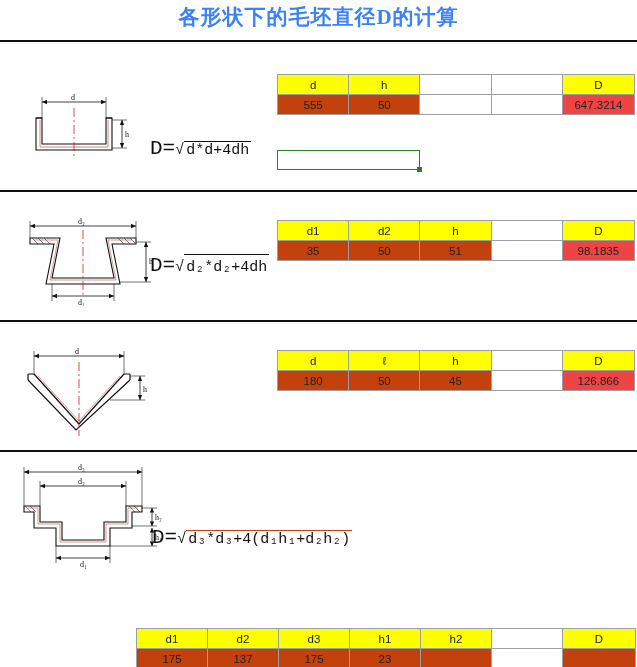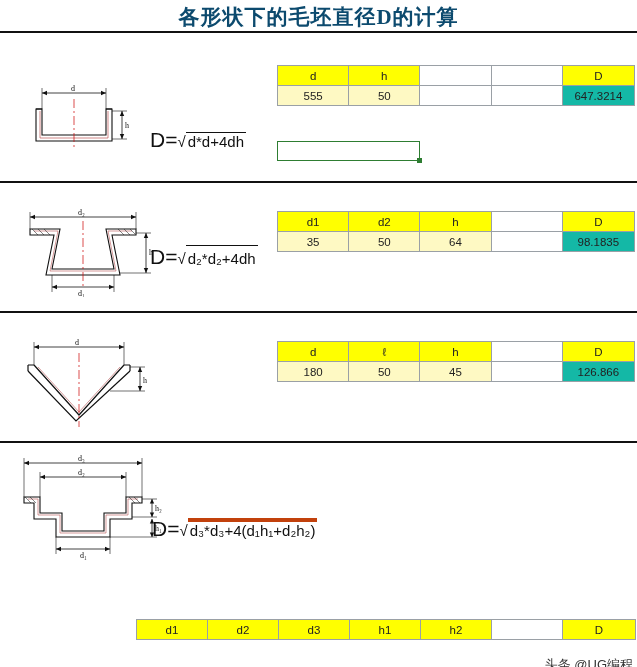--- a/index.html
+++ b/index.html
@@ -8,57 +8,57 @@
     background:#ffffff;
     font-family:"Liberation Sans", sans-serif;
     position:relative;
     overflow:hidden;
   }
   .title{
     text-align:center;
     font-family:"Liberation Serif", serif;
     font-weight:bold;
     font-size:21px;
-    color:#0c4a6e;
+    color:#3b82f6;
     letter-spacing:1px;
-    padding:3px 0 0 0;
+    padding:3px 0 9px 0;
   }
   .hrule{height:2px;background:#111;margin:0;}
   .row{
     position:relative;
     border-bottom:2px solid #111;
     box-sizing:border-box;
   }
   .rowinner{position:relative;width:100%;height:100%;}
   .fig{position:absolute;}
   .formula{
     position:absolute;
-    font-family:Liberation Sans, sans-serif;
+    font-family:Liberation Mono, monospace;
     color:#111;
     white-space:nowrap;
   }
   .formula .big{font-size:21px;}
   .formula .rad{font-size:15px;}
   .tbl{
     position:absolute;
     border-collapse:collapse;
     table-layout:fixed;
   }
   .tbl td{
     border:1px solid #9aa0a6;
     height:19px;
     text-align:center;
     vertical-align:middle;
     font-size:11.5px;
     color:#222;
     padding:0;
   }
   .hdr{background:#ffff00;font-weight:normal;}
-  .val{background:#fef9c3;color:#ffffff;}
-  .dcell{background:#14b8a6;color:#ffffff;}
+  .val{background:#c2410c;color:#ffffff;}
+  .dcell{background:#ef4444;color:#ffffff;}
   .dhdr{background:#ffff00;}
   .blank{background:#ffffff;}
   .selbox{
     position:absolute;
     border:1.5px solid #2e7d32;
     background:transparent;
     box-sizing:border-box;
   }
   .selbox:after{
     content:"";
@@ -206,21 +206,21 @@
           <tr>
         <td class="hdr">d1</td>
         <td class="hdr">d2</td>
         <td class="hdr">h</td>
         <td class="blank"></td>
         <td class="dhdr">D</td>
       </tr>
       <tr>
         <td class="val">35</td>
         <td class="val">50</td>
-        <td class="val">64</td>
+        <td class="val">51</td>
         <td class="blank"></td>
         <td class="dcell">98.1835</td>
       </tr>
     </tbody>
       </table>
 
   </div>
 </div>
 
 <div class="row" style="height:130px;">
@@ -327,21 +327,21 @@
         <line x1="46" y1="98" x2="100" y2="98" stroke="#111" stroke-width="0.8"></line>
         <path d="M46,98 l5,-2.2 l0,4.4 z" fill="#111"></path>
         <path d="M100,98 l-5,-2.2 l0,4.4 z" fill="#111"></path>
         <line x1="46" y1="86" x2="46" y2="103" stroke="#111" stroke-width="0.6"></line>
         <line x1="100" y1="86" x2="100" y2="103" stroke="#111" stroke-width="0.6"></line>
         <text class="dimtxt" x="70" y="107">d₁</text>
       </svg>
     </div>
 
     <div class="formula" style="left:152px;top:74px;">
-      <span class="big">D</span><span class="big">=</span><span class="rad" style="display:inline-block;">√<span style="border-top:4px solid #c2410c;padding:0 2px;">d₃*d₃+4(d₁h₁+d₂h₂)</span></span>
+      <span class="big">D</span><span class="big">=</span><span class="rad" style="display:inline-block;">√<span style="border-top:1px solid #c2410c;padding:0 2px;">d₃*d₃+4(d₁h₁+d₂h₂)</span></span>
     </div>
 
     <table class="tbl" style="left:136px;top:176px;width:499px;">
       <colgroup>
           <col style="width:71px">
           <col style="width:71px">
           <col style="width:71px">
           <col style="width:71px">
           <col style="width:71px">
           <col style="width:71px">
@@ -350,19 +350,28 @@
       <tbody>
           <tr>
         <td class="hdr">d1</td>
         <td class="hdr">d2</td>
         <td class="hdr">d3</td>
         <td class="hdr">h1</td>
         <td class="hdr">h2</td>
         <td class="blank"></td>
         <td class="dhdr">D</td>
       </tr>
+      <tr>
+        <td class="val">175</td>
+        <td class="val">137</td>
+        <td class="val">175</td>
+        <td class="val">23</td>
+        <td class="val"></td>
+        <td class="blank"></td>
+        <td class="val"></td>
+      </tr>
     </tbody>
       </table>
 
     <div class="wm">头条 @UG编程</div>
 
   </div>
 </div>
 
 </body></html>

